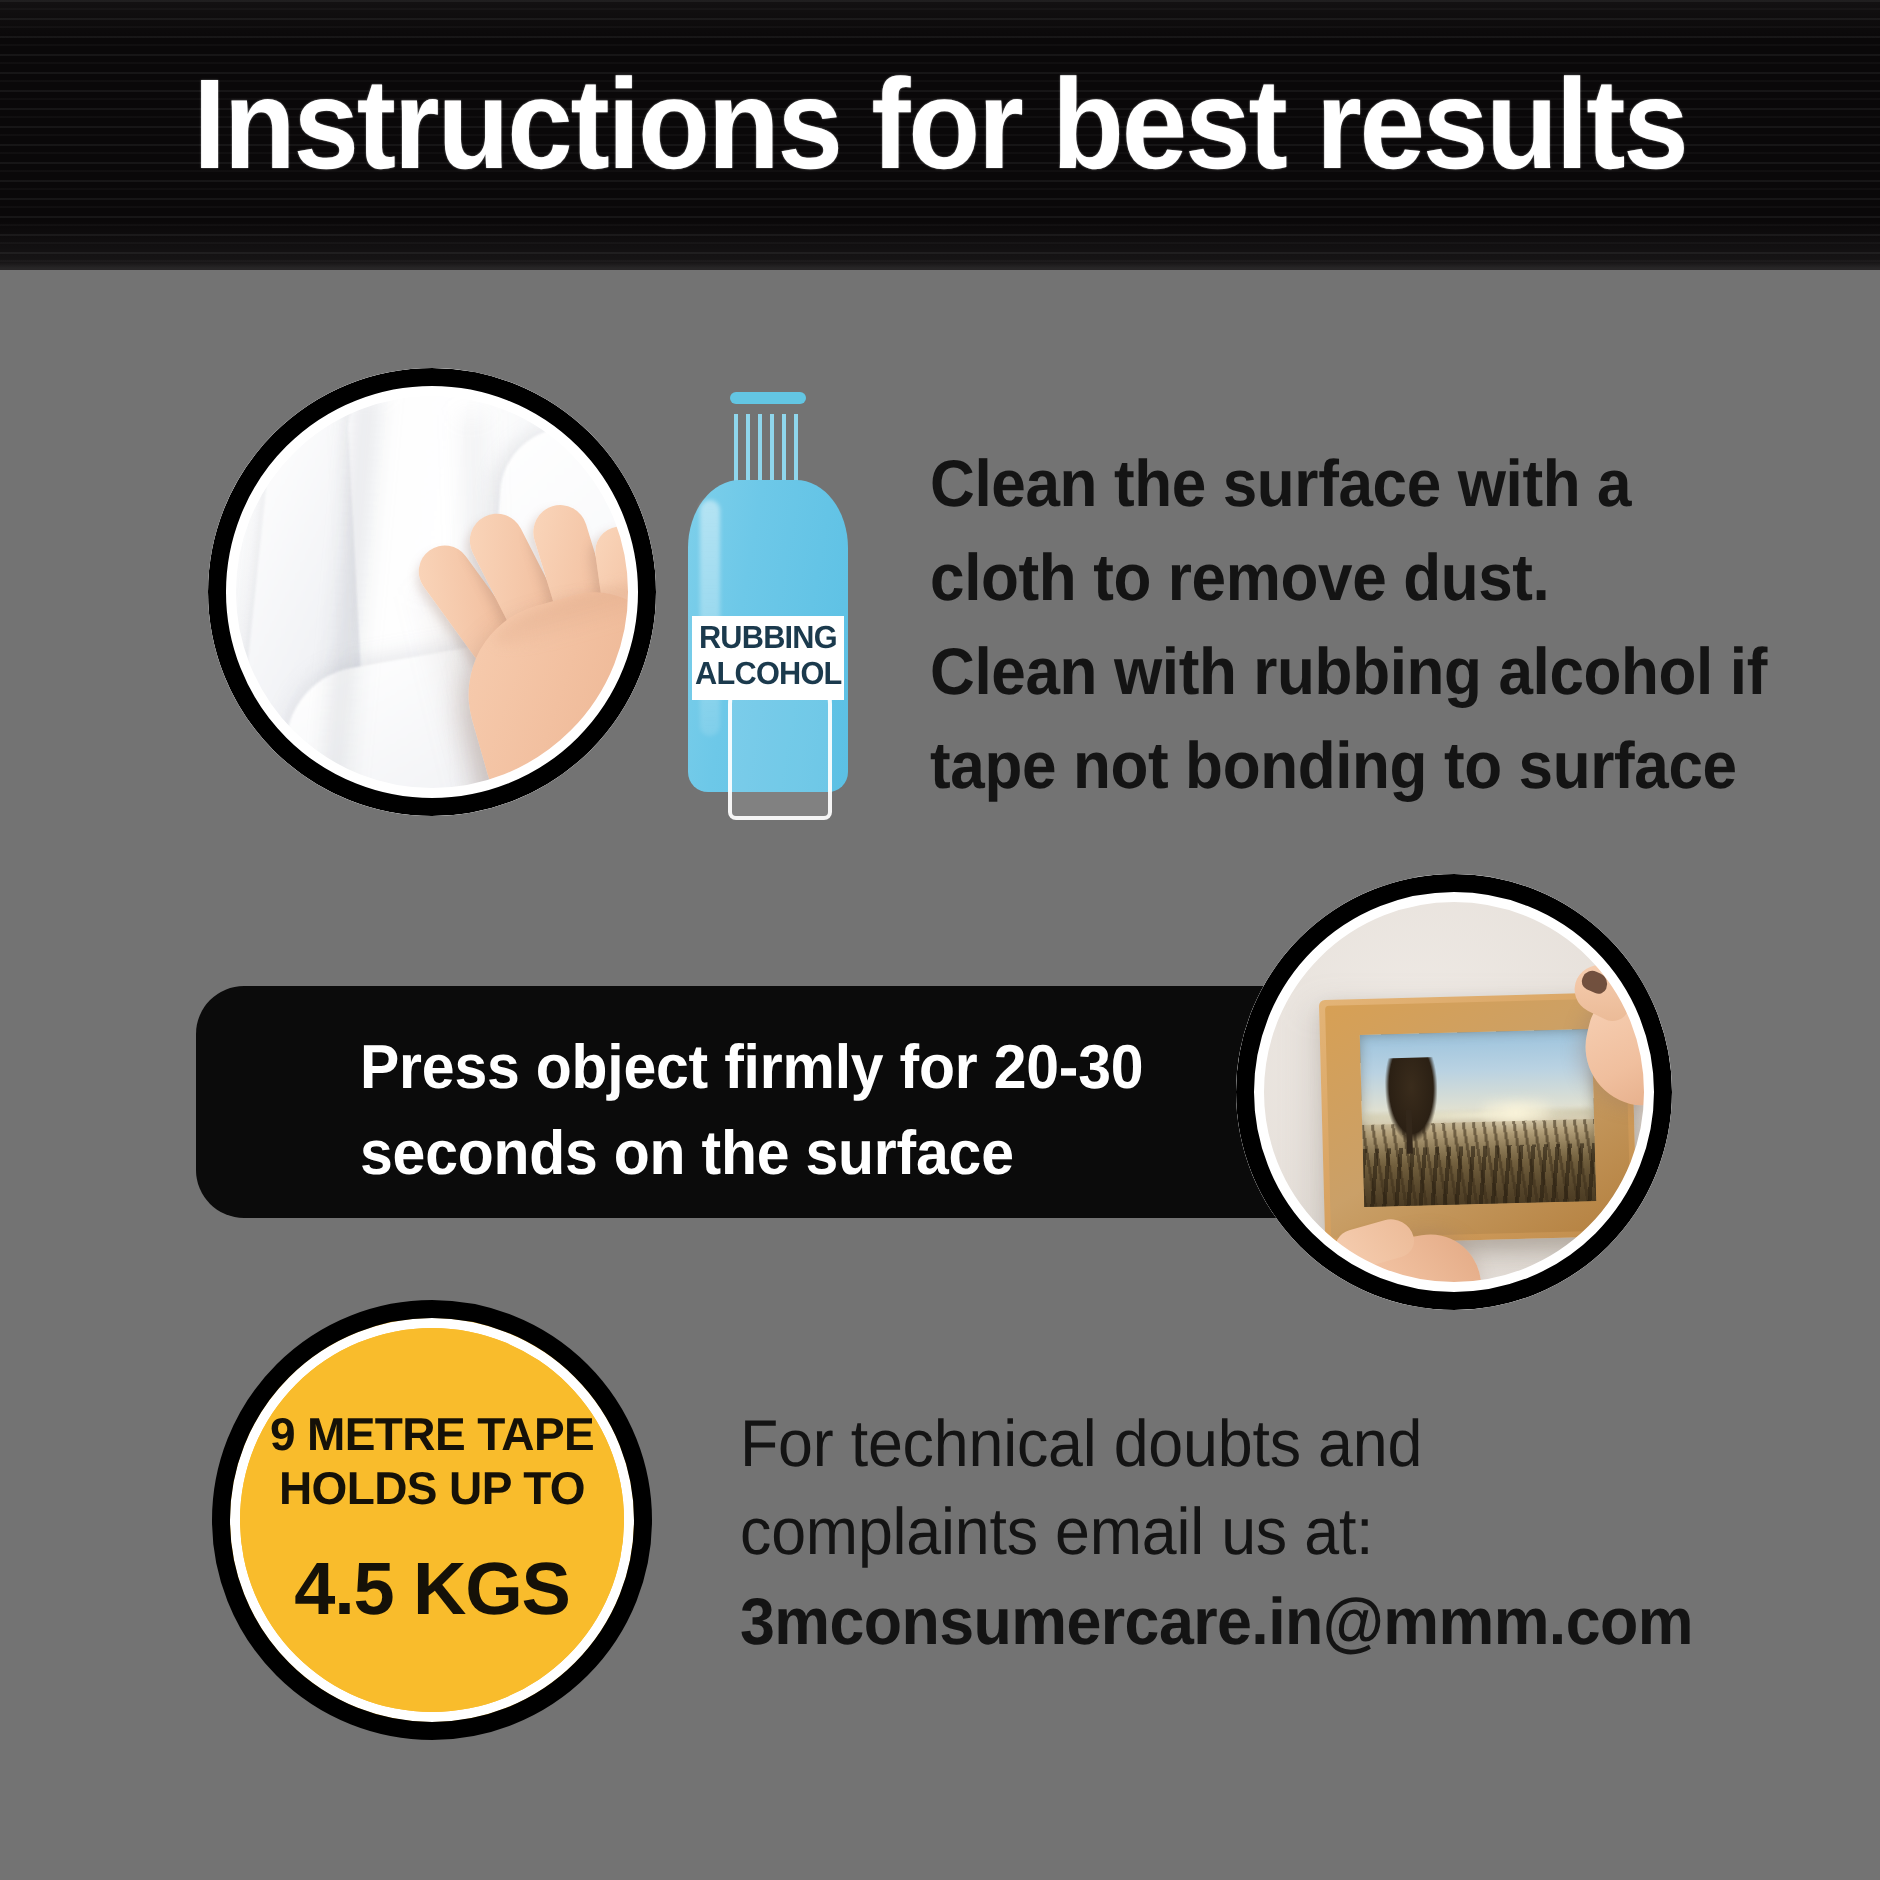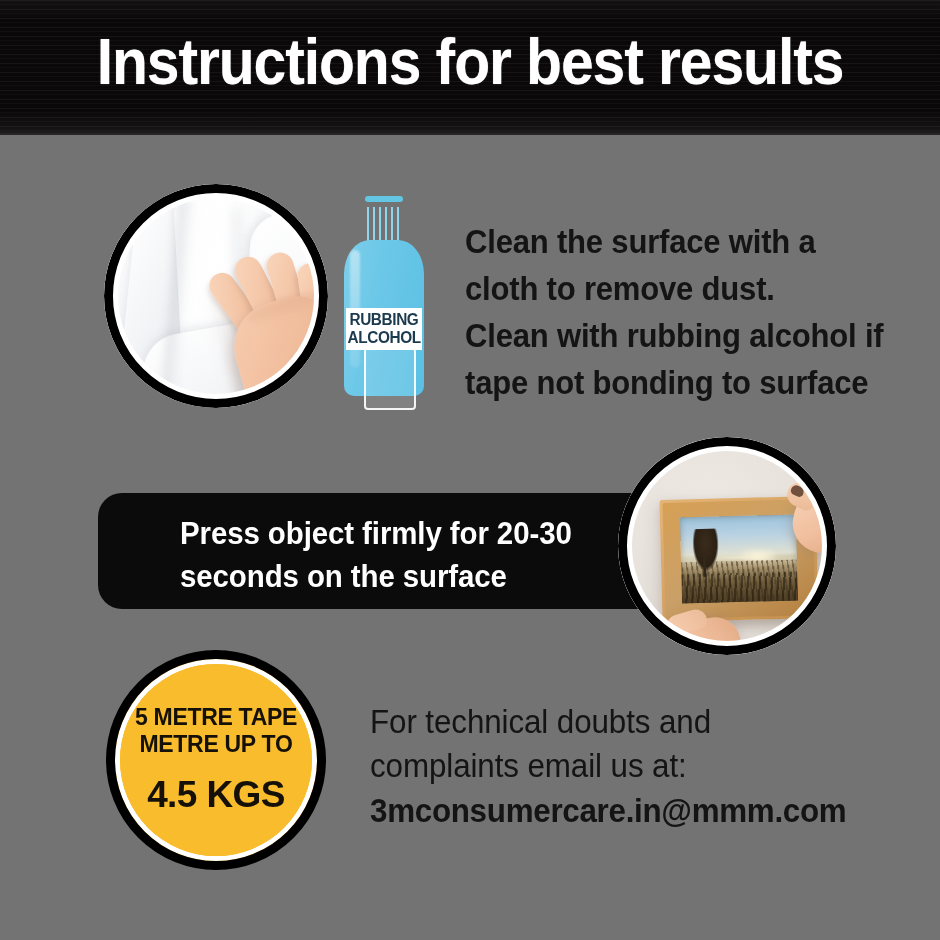--- a/index.html
+++ b/index.html
@@ -564,22 +564,22 @@
           <div class="hl-thumb"></div>
         </div>
       </div>
     </div>
     <div class="ring-inner-gap"></div>
     <div class="ring"></div>
   </div>
 
   <div id="badge-weight">
     <div class="badge-inner">
-      <div class="badge-line1">5 METRE TAPE</div>
-      <div class="badge-line2">METRE UP TO</div>
+      <div class="badge-line1">9 METRE TAPE</div>
+      <div class="badge-line2">HOLDS UP TO</div>
       <div class="badge-line3">4.5 KGS</div>
     </div>
   </div>
 
   <div id="text-contact">
     <span class="ln-reg">For technical doubts and</span>
     <span class="ln-reg">complaints email us at:</span>
     <span class="ln-bold">3mconsumercare.in@mmm.com</span>
   </div>
 

